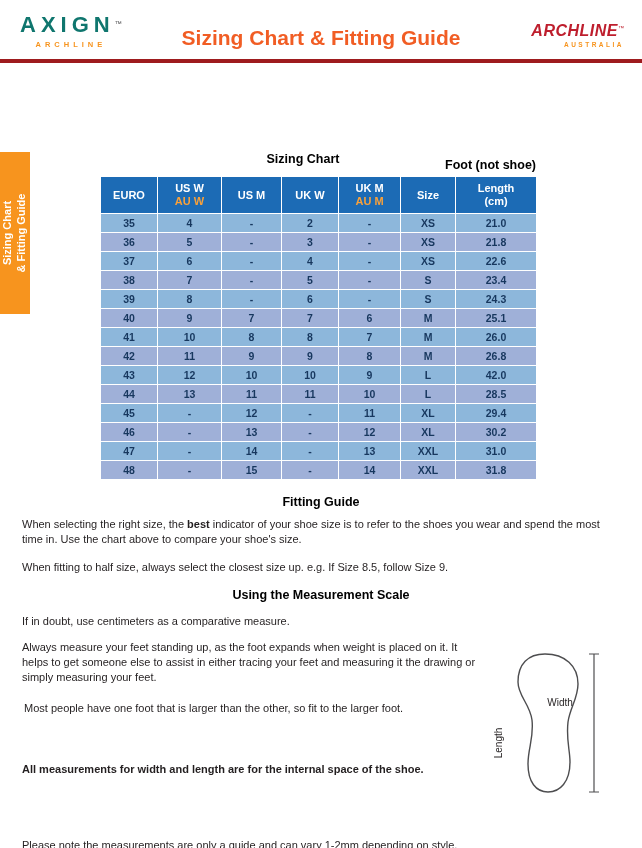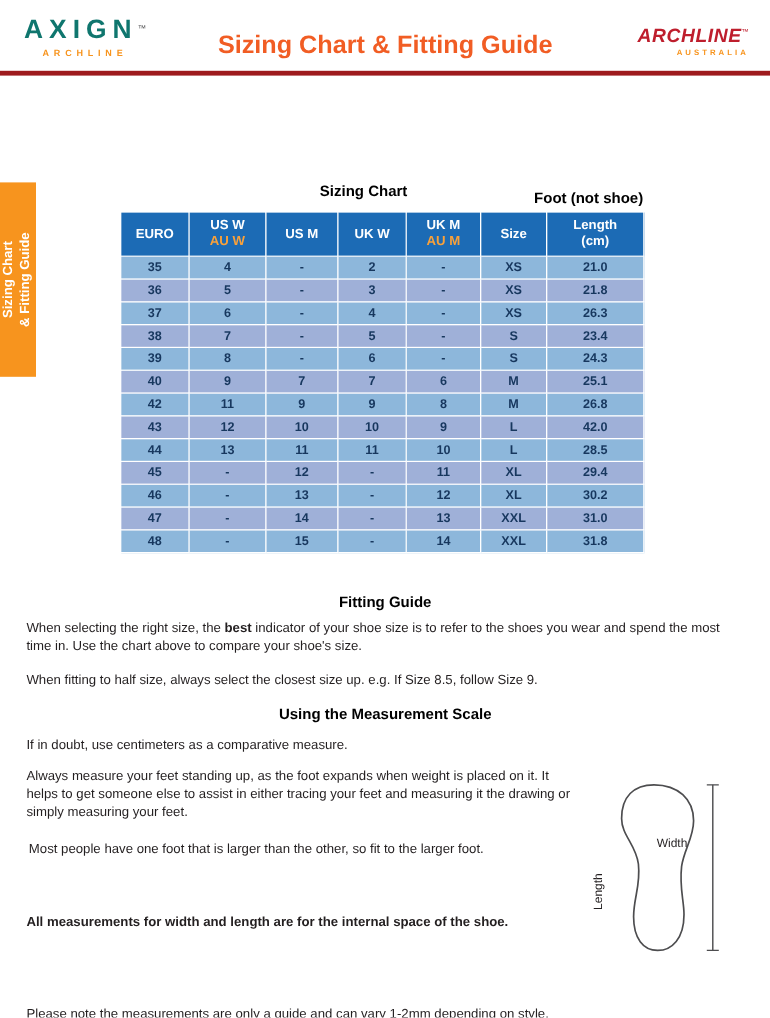--- a/index.html
+++ b/index.html
@@ -140,21 +140,21 @@
           <td>XS</td>
           <td>21.8</td>
         </tr>
         <tr>
           <td>37</td>
           <td>6</td>
           <td>-</td>
           <td>4</td>
           <td>-</td>
           <td>XS</td>
-          <td>26.3</td>
+          <td>22.6</td>
         </tr>
         <tr>
           <td>38</td>
           <td>7</td>
           <td>-</td>
           <td>5</td>
           <td>-</td>
           <td>S</td>
           <td>23.4</td>
         </tr>
@@ -168,20 +168,29 @@
           <td>24.3</td>
         </tr>
         <tr>
           <td>40</td>
           <td>9</td>
           <td>7</td>
           <td>7</td>
           <td>6</td>
           <td>M</td>
           <td>25.1</td>
+        </tr>
+        <tr>
+          <td>41</td>
+          <td>10</td>
+          <td>8</td>
+          <td>8</td>
+          <td>7</td>
+          <td>M</td>
+          <td>26.0</td>
         </tr>
         <tr>
           <td>42</td>
           <td>11</td>
           <td>9</td>
           <td>9</td>
           <td>8</td>
           <td>M</td>
           <td>26.8</td>
         </tr>

